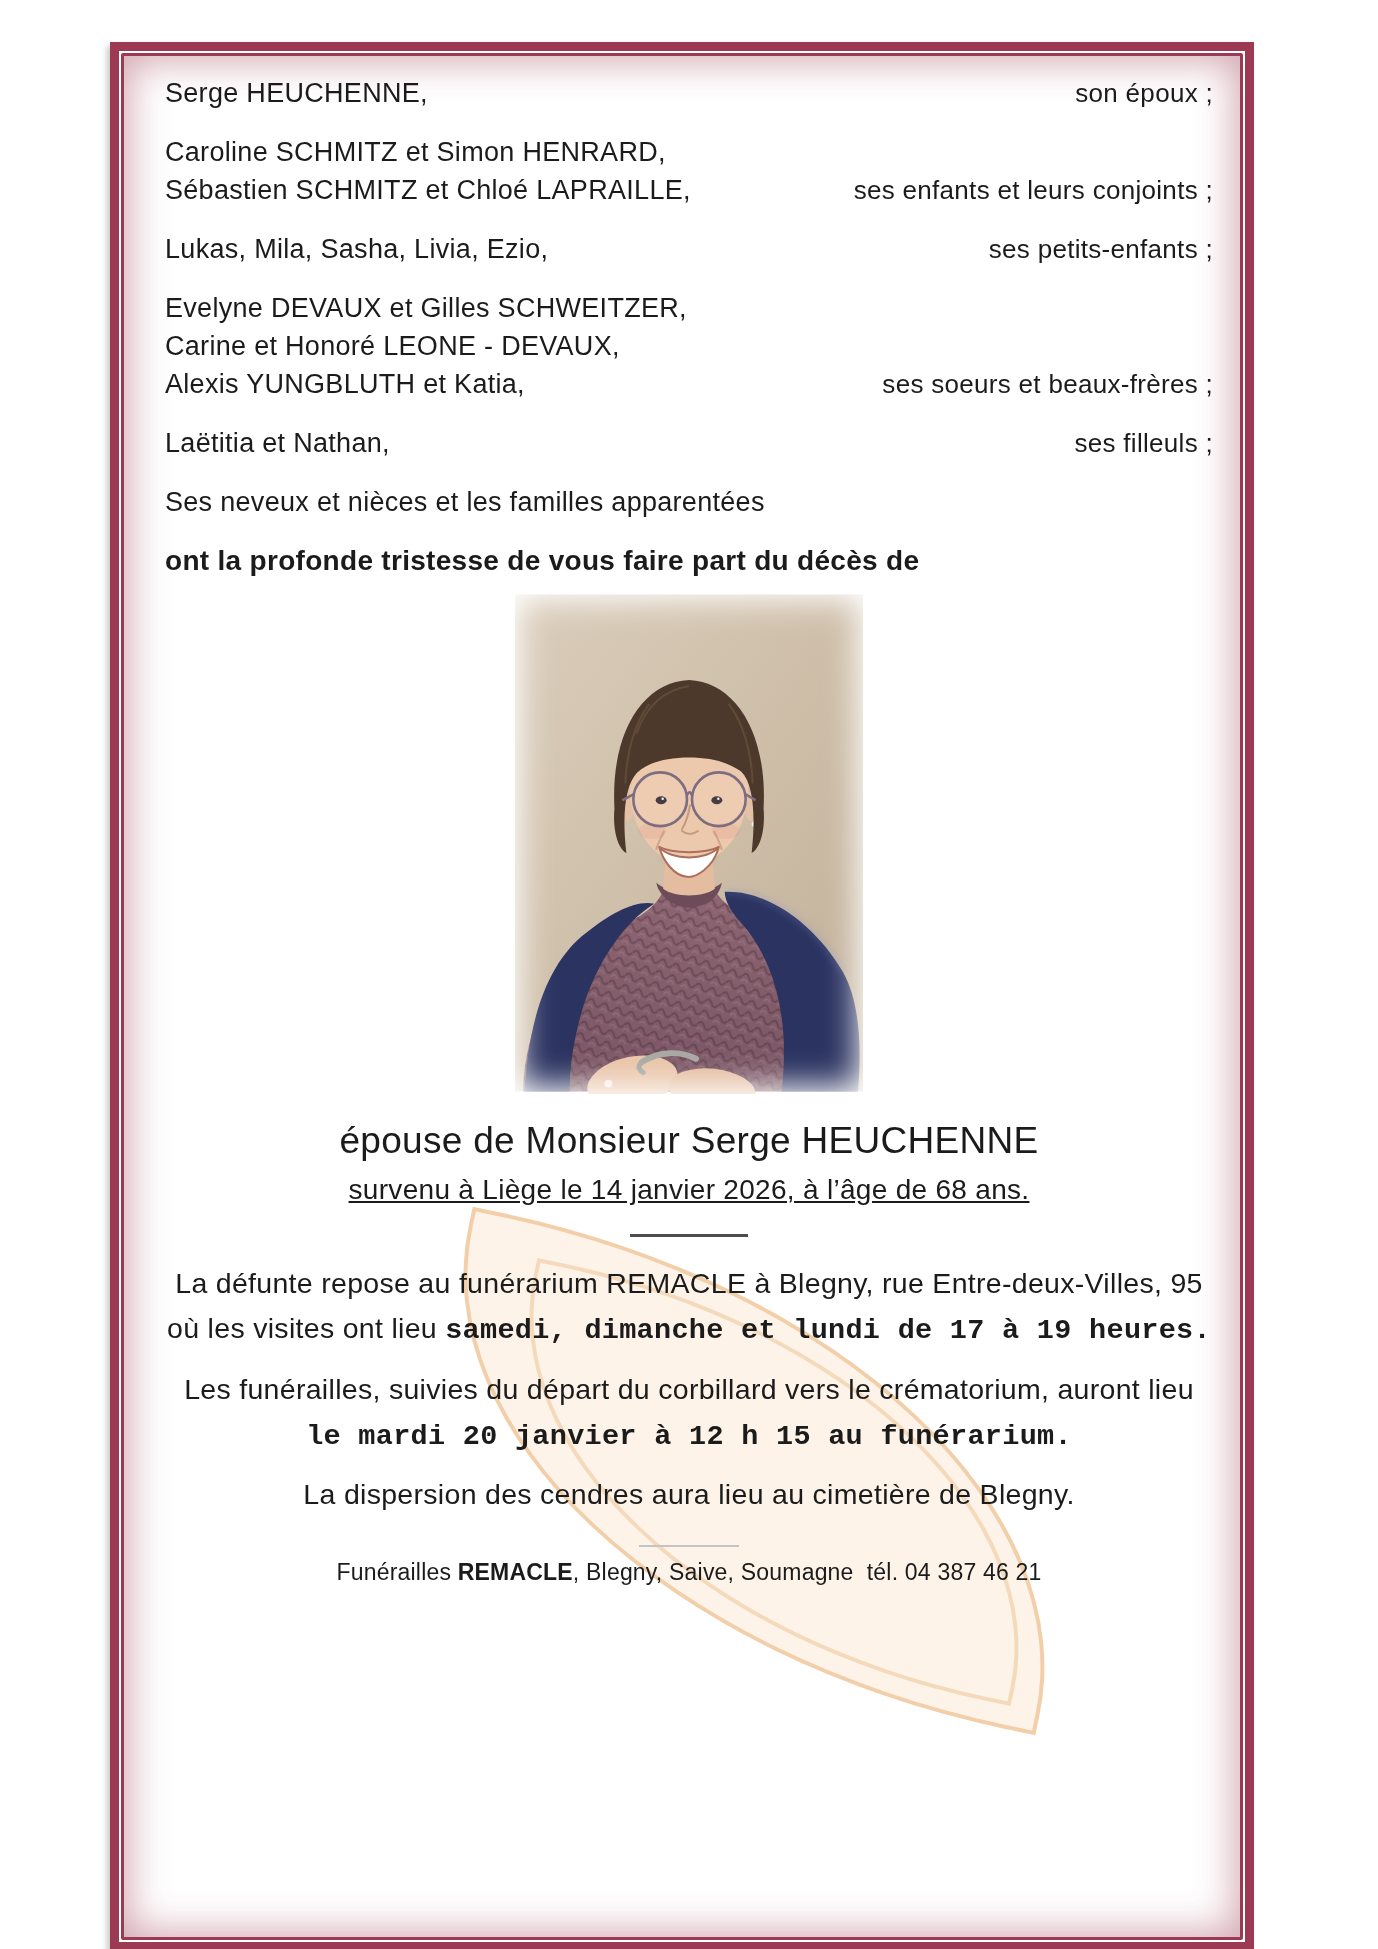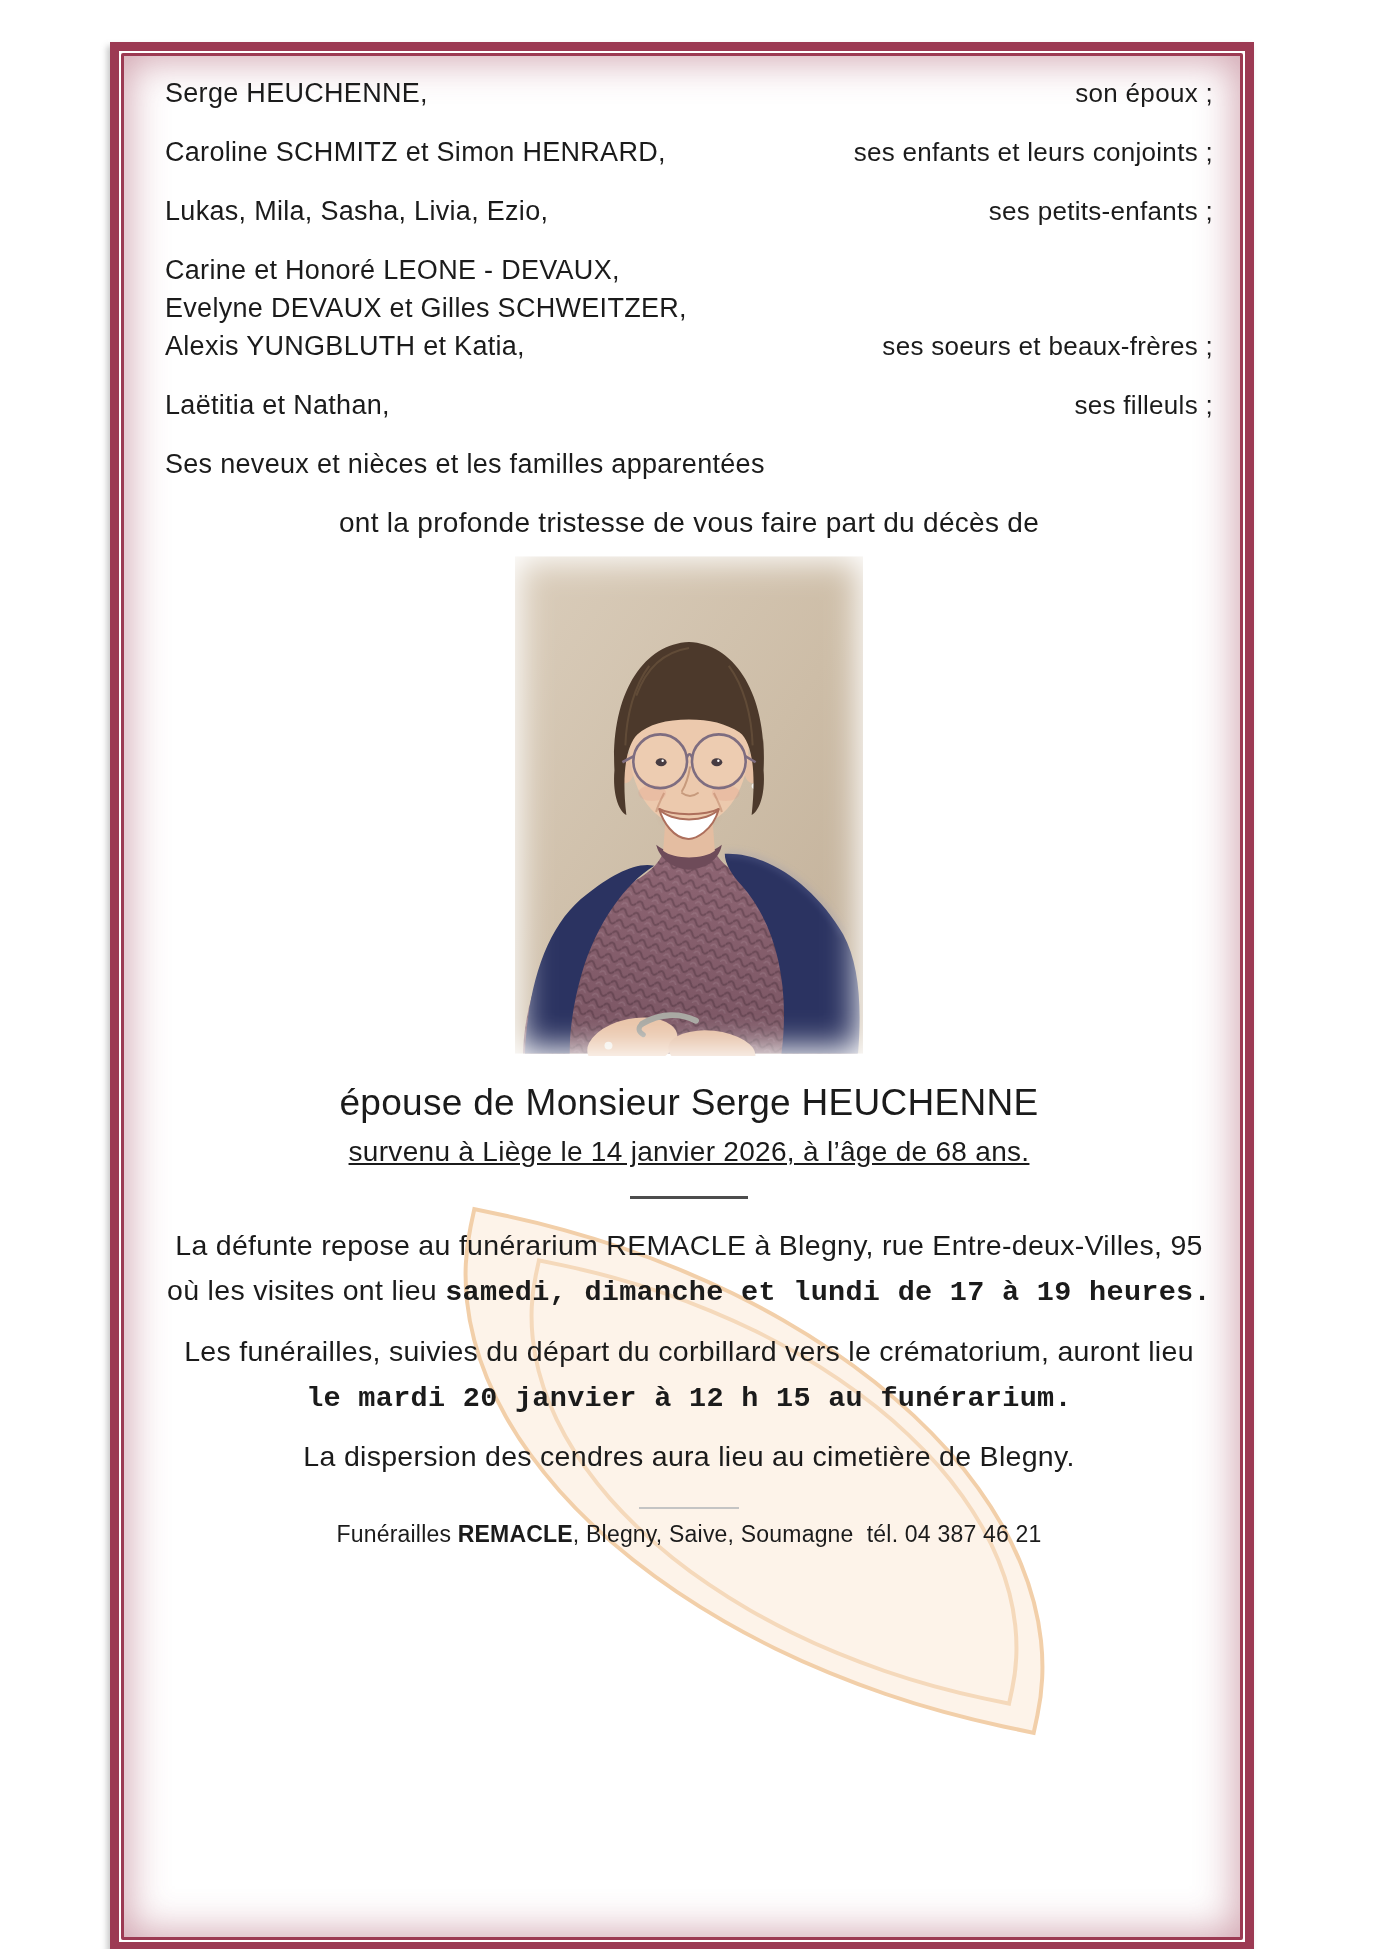--- a/index.html
+++ b/index.html
@@ -37,21 +37,21 @@
     padding:18px 27px 0 41px;
     font-size:27px;letter-spacing:0.3px;
   }
   .fam-group{
     display:flex;justify-content:space-between;align-items:flex-end;
     margin-bottom:21px;
   }
   .fam-line{line-height:38px;}
   .relation{line-height:38px;white-space:nowrap;font-size:26px;}
   .announcement{
-    text-align:center;line-height:38px;font-size:28px;
+    text-align:left;line-height:38px;font-size:28px;font-weight:bold;
   }
   .photo-wrap{
     width:348px;height:502px;margin:12px auto 0;position:relative;
   }
   .photo-wrap svg{display:block;}
   .name{
     text-align:center;margin-top:26px;font-size:46px;font-weight:700;
     line-height:54px;letter-spacing:0.5px;
   }
   .spouse{
@@ -93,35 +93,36 @@
       <div class="fam-group">
         <div class="fam-lines">
           <div class="fam-line">Serge HEUCHENNE,</div>
         </div>
         <div class="relation">son époux ;</div>
       </div>
 
       <div class="fam-group">
         <div class="fam-lines">
           <div class="fam-line">Caroline SCHMITZ et Simon HENRARD,</div>
+          <div class="fam-line">Sébastien SCHMITZ et Chloé LAPRAILLE,</div>
         </div>
         <div class="relation">ses enfants et leurs conjoints ;</div>
       </div>
 
       <div class="fam-group">
         <div class="fam-lines">
           <div class="fam-line">Lukas, Mila, Sasha, Livia, Ezio,</div>
         </div>
         <div class="relation">ses petits-enfants ;</div>
       </div>
 
       <div class="fam-group">
         <div class="fam-lines">
+          <div class="fam-line">Evelyne DEVAUX et Gilles SCHWEITZER,</div>
           <div class="fam-line">Carine et Honoré LEONE - DEVAUX,</div>
-          <div class="fam-line">Evelyne DEVAUX et Gilles SCHWEITZER,</div>
           <div class="fam-line">Alexis YUNGBLUTH et Katia,</div>
         </div>
         <div class="relation">ses soeurs et beaux-frères ;</div>
       </div>
 
       <div class="fam-group">
         <div class="fam-lines">
           <div class="fam-line">Laëtitia et Nathan,</div>
         </div>
         <div class="relation">ses filleuls ;</div>

